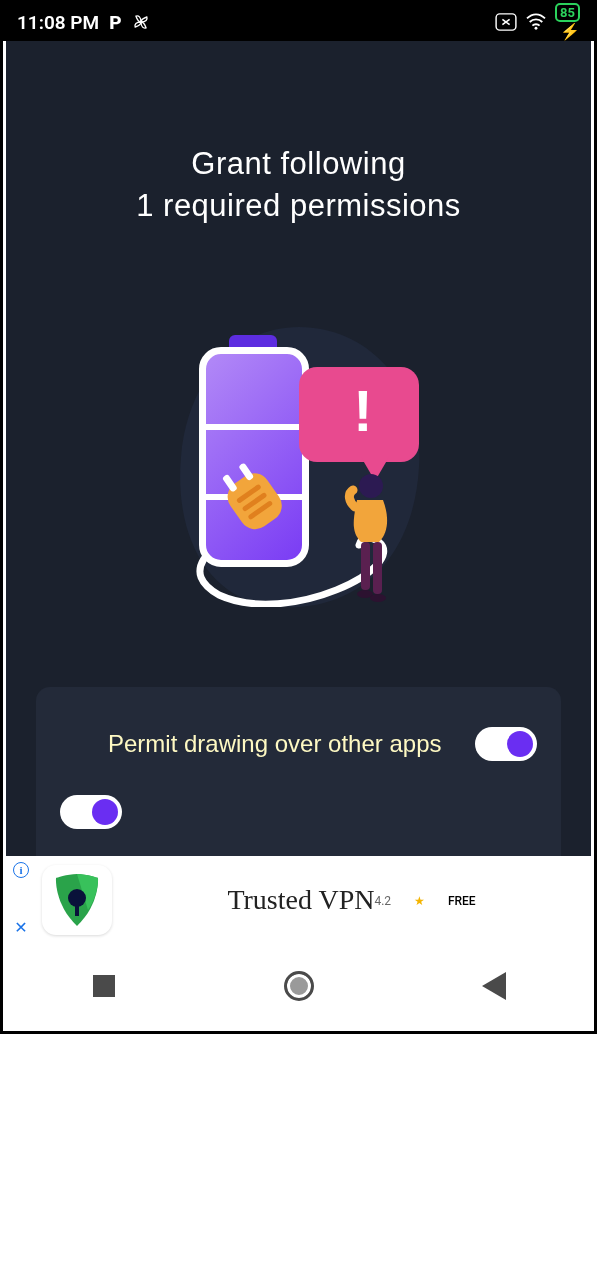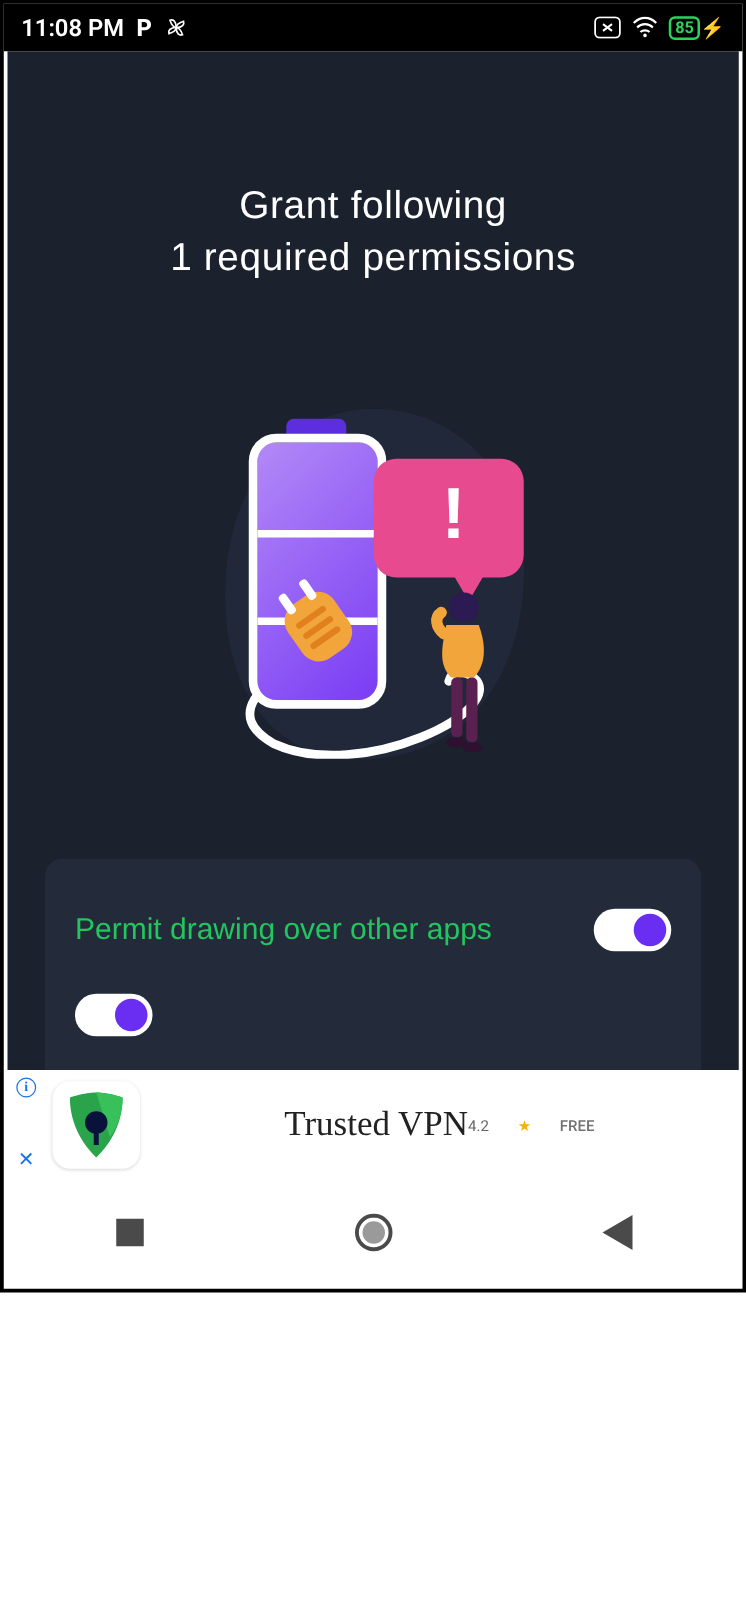--- a/index.html
+++ b/index.html
@@ -4,21 +4,21 @@
 <style>
   * { margin:0; padding:0; box-sizing:border-box; }
   html,body { width:597px; height:1286px; font-family:-apple-system,BlinkMacSystemFont,"Segoe UI",Roboto,sans-serif; background:#fff; }
   .frame { width:597px; height:1034px; border:3px solid #000; position:relative; background:#fff; }
 
   
   .statusbar { height:38px; background:#000; color:#fff; display:flex; align-items:center; justify-content:space-between; padding:0 14px; font-size:19px; font-weight:600; }
   .status-left { display:flex; align-items:center; gap:10px; }
   .status-right { display:flex; align-items:center; gap:8px; }
   .pinwheel { width:20px; height:20px; }
-  .battery { display:inline-flex; align-items:flex-end; gap:0; }
+  .battery { display:inline-flex; align-items:flex-end; gap:0;flex-direction:column; }
   .battery-pill { border:2px solid #2bd35c; border-radius:5px; padding:0 3px; font-size:13px; font-weight:700; color:#2bd35c; line-height:15px; }
   .bolt { color:#fff; font-size:16px; }
 
   
   .screen { position:absolute; top:38px; left:3px; right:3px; bottom:175px; background:#1b212d; color:#fff; overflow:hidden; }
   .title { text-align:center; font-size:31px; font-weight:400; line-height:1.35; margin-top:102px; font-family:"Comic Sans MS","Chalkboard SE",sans-serif; letter-spacing:0.5px; }
 
   .illus-wrap { display:flex; justify-content:center; margin-top:90px; }
   .illus { width:260px; height:300px; position:relative; }
   .blob { position:absolute; inset:0; }
@@ -29,39 +29,39 @@
   .speech-tail { position:absolute; right:40px; top:140px; width:0; height:0; border-left:14px solid transparent; border-right:14px solid transparent; border-top:24px solid #e84a8f; }
   .exclaim { position:absolute; right:56px; top:60px; color:#fff; font-size:58px; font-weight:900; font-family:sans-serif; }
   .plug { position:absolute; left:40px; top:140px; width:95px; height:95px; }
   .person { position:absolute; right:30px; top:155px; width:60px; height:130px; }
   .cable { position:absolute; left:0; top:200px; width:260px; height:90px; }
 
   
   .perm-card { margin:70px 30px 0 30px; background:#232a39; border-radius:14px; padding:28px 24px; }
   .perm-row { display:flex; align-items:center; justify-content:space-between; padding:12px 0; }
   .perm-row + .perm-row { margin-top:10px; }
-  .perm-label { font-size:24px; font-family:"Comic Sans MS","Chalkboard SE",sans-serif; color:#22c55e; }
+  .perm-label { font-size:24px; font-family:"Comic Sans MS","Chalkboard SE",sans-serif; color:#fef9c3;margin-left:48px; }
   .switch { width:62px; height:34px; background:#fff; border-radius:17px; position:relative; cursor:pointer; }
   .switch-knob { position:absolute; right:4px; top:4px; width:26px; height:26px; background:#6a2ef2; border-radius:50%; }
 
   
   .next-wrap { margin:30px 110px 0 110px; border:3px solid #d31b1b; border-radius:12px; padding:33px 35px; }
   .next-btn { display:block; width:100%; height:88px; border:none; border-radius:14px; background:#6a2ef2; color:#fff; font-size:32px; font-family:"Comic Sans MS","Chalkboard SE",sans-serif; cursor:pointer; }
 
   
   .ad { position:absolute; left:3px; right:3px; bottom:88px; height:87px; background:#fff; display:flex; align-items:center; padding:6px 10px 6px 4px; gap:10px; }
   .ad-badge { align-self:flex-start; width:22px; display:flex; flex-direction:column; align-items:center; justify-content:space-between; height:100%; }
   .ad-i { width:16px; height:16px; border:1.5px solid #1a73e8; border-radius:50%; color:#1a73e8; font-size:11px; display:flex; align-items:center; justify-content:center; font-weight:700; font-family:serif; }
   .ad-x { color:#1a73e8; font-size:16px; font-weight:400; }
   .ad-icon { width:70px; height:70px; background:#fff; border-radius:14px; box-shadow:0 1px 3px rgba(0,0,0,0.15); display:flex; align-items:center; justify-content:center; }
   .ad-body { flex:1; display:flex; flex-direction:row; justify-content:center; }
   .ad-title { font-size:28px; font-weight:400; color:#222; font-family:Georgia,serif; }
   .ad-sub { display:flex; align-items:center; gap:23px; font-size:12px; color:#666; margin-top:2px; }
   .ad-star { color:#f4b400; }
-  .ad-free { color:#737373; font-weight:500; }
+  .ad-free { color:#000000; font-weight:500; }
   .ad-install { background:#0a8f5c; color:#fff; border:none; border-radius:5px; padding:16px 18px; font-size:22px; font-weight:500; letter-spacing:0.5px; cursor:pointer; }
 
   
   .navbar { position:absolute; left:3px; right:3px; bottom:3px; height:85px; background:#fff; display:flex; align-items:center; justify-content:space-around; }
   .nav-btn { width:40px; height:40px; display:flex; align-items:center; justify-content:center; cursor:pointer; }
   .nav-square { width:22px; height:22px; background:#4a4a4a; }
   .nav-circle { width:30px; height:30px; border:3px solid #4a4a4a; border-radius:50%; background:#9a9a9a; box-shadow:inset 0 0 0 3px #fff; }
   .nav-tri { width:0; height:0; border-top:14px solid transparent; border-bottom:14px solid transparent; border-right:24px solid #4a4a4a; }
 </style>
 </head>

